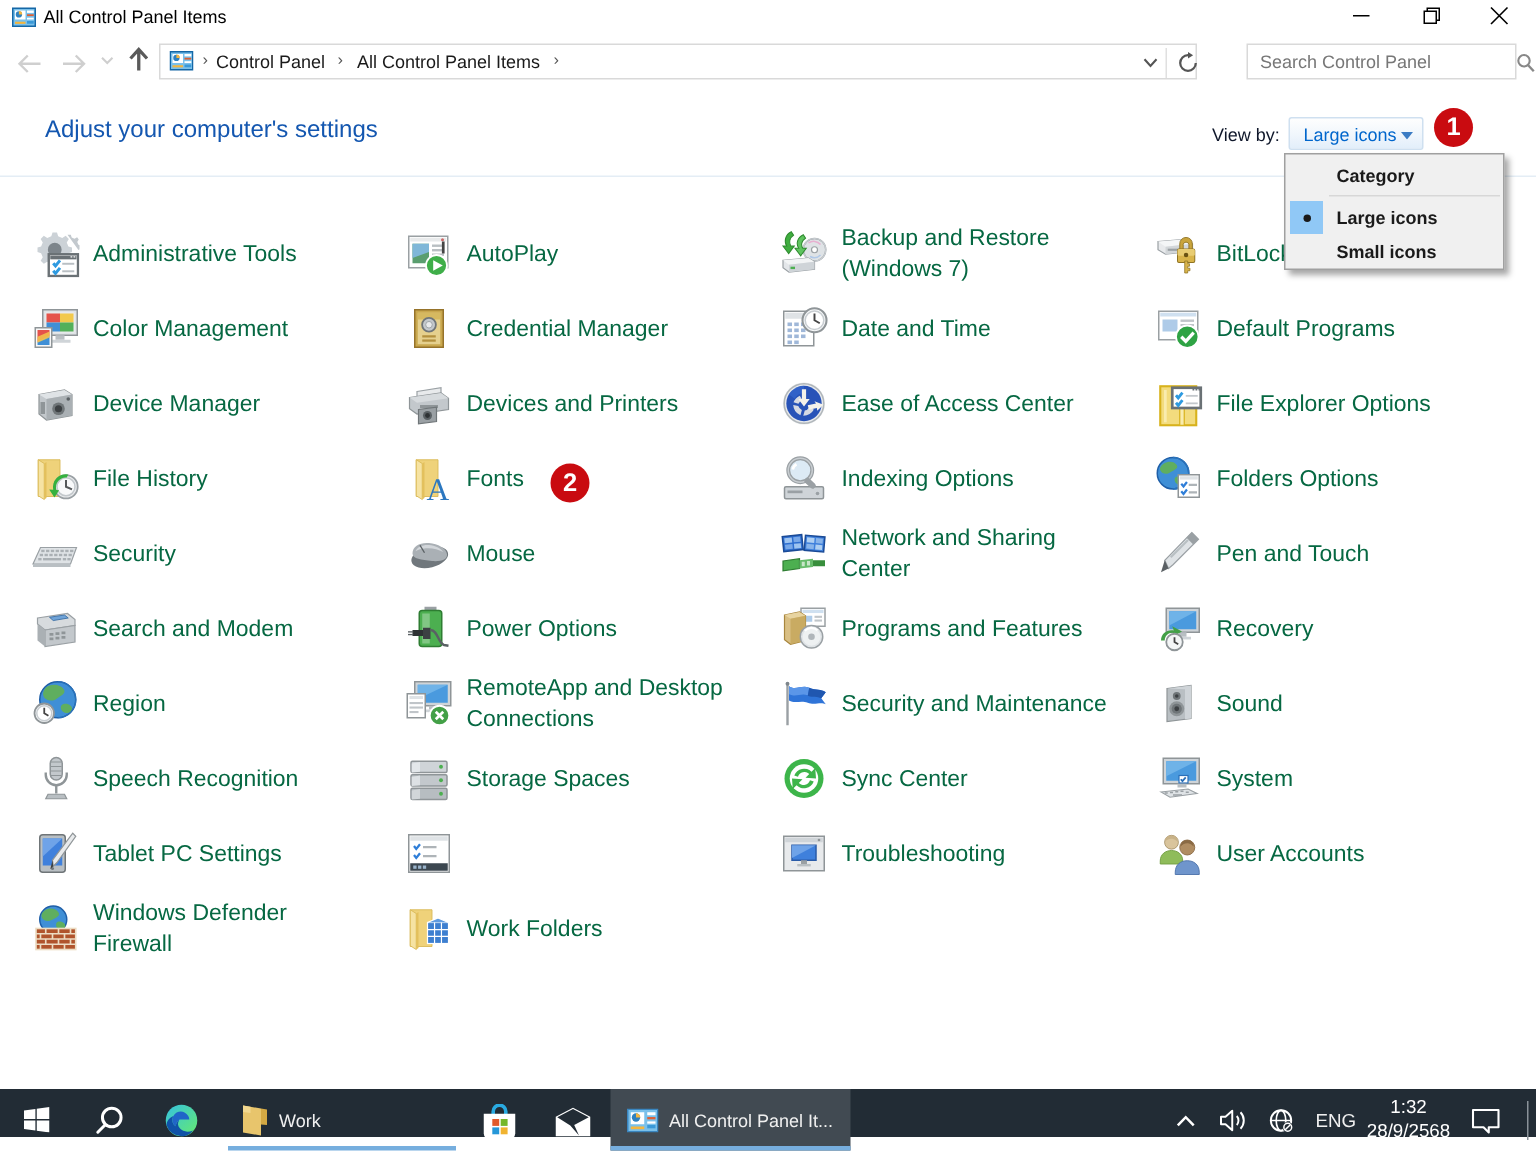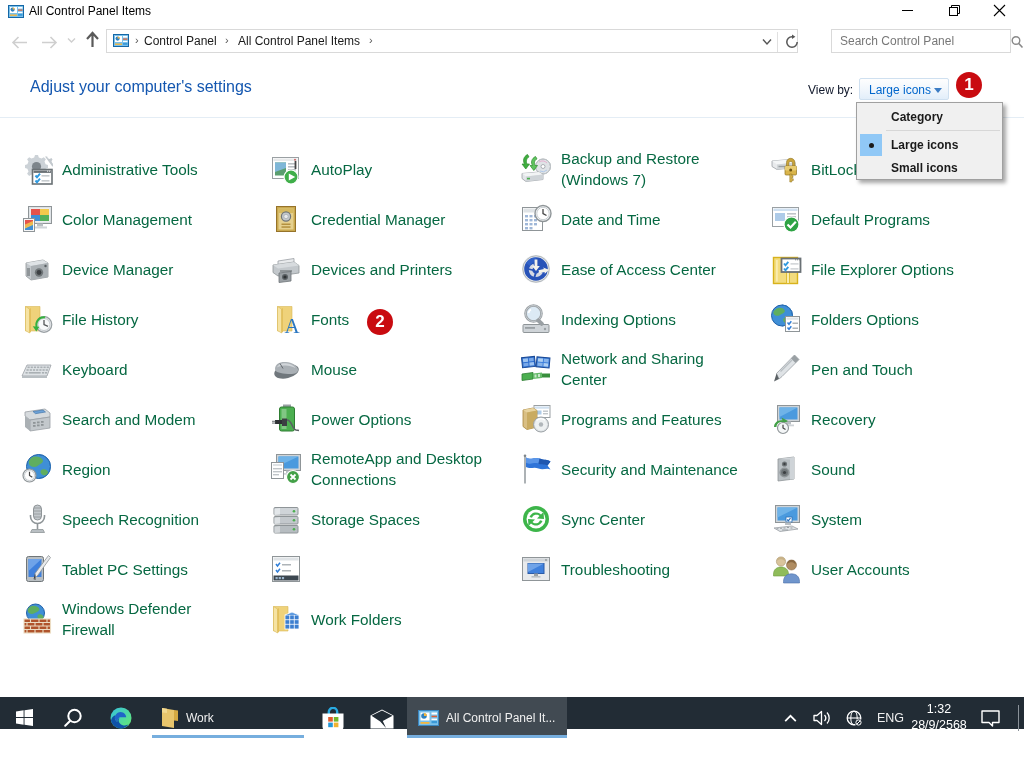--- a/index.html
+++ b/index.html
@@ -31,21 +31,21 @@
 .redc { position:absolute; width:26px; height:26px; border-radius:50%; background:#c90b10; color:#fff;
   font-size:17px; font-weight:bold; text-align:center; line-height:26px; }
 
 #menu { position:absolute; left:856px; top:102px; width:147px; height:78px; background:#f0f0f0;
   border:1px solid #a0a0a0; box-shadow:3px 3px 4px rgba(0,0,0,0.35);font-weight:bold; }
 .mi { position:absolute; left:34px; font-size:12px; color:#1a1a1a; }
 #msep { position:absolute; left:29px; top:27px; right:2px; height:1px; background:#d7d7d7; }
 #mblue { position:absolute; left:3px; top:31px; width:22px; height:22px; background:#90c8f6; }
 #mdot { position:absolute; left:12px; top:40px; width:5px; height:5px; border-radius:50%; background:#1a1a1a; }
 
-#taskbar { position:absolute; left:0; top:697px; width:1024px; height:32px; background:#222c35; }
+#taskbar { position:absolute; left:0; top:726px; width:1024px; height:32px; background:#222c35; }
 #tb-active { position:absolute; left:407px; top:0; width:160px; height:41px; background:#414a52; }
 #tb-active-ul { position:absolute; left:407px; top:38px; width:160px; height:3px; background:#76aede; }
 #tb-work-ul { position:absolute; left:152px; top:38.4px; width:152px; height:2.6px; background:#76aede; }
 .tbtxt { position:absolute; font-size:12px; color:#f0f0f0; }
 #tray-clock { position:absolute; left:903px; top:4px; width:72px; text-align:center; font-size:12.5px; color:#fff; line-height:16px; }
 #showdesk { position:absolute; left:1018px; top:8px; width:1px; height:26px; background:#8a9299; }
 </style>
 </head>
 <body>
 
@@ -382,21 +382,21 @@
           <rect x="15.1" y="16.2" width="2.2" height="1.6"></rect>
           <rect x="18.3" y="16.2" width="2.2" height="1.6"></rect>
           <rect x="21.5" y="16.2" width="2.2" height="1.6"></rect>
           <rect x="24.7" y="16.2" width="2.2" height="1.6"></rect>
 <rect x="4.5" y="19" width="2.2" height="1.6"></rect>
           <rect x="7.7" y="19" width="12" height="1.6"></rect>
           <rect x="20.9" y="19" width="2.2" height="1.6"></rect>
           <rect x="23.9" y="19" width="2.2" height="1.6"></rect>
 </g>
       </svg>
-      <span class="t">Keyboard</span>
+      <span class="t">Security</span>
     </div>
 <div class="it" style="left:270px;top:353px;height:32px">
       <svg viewBox="0 0 32 32">
         <ellipse cx="16.5" cy="18.5" rx="12.5" ry="6.8" transform="rotate(-14 16.5 18.5)" fill="#70777c"></ellipse>
 <path d="M5 16 C5 11 10 8.5 16 9 C22 9.5 27.5 12.5 28 16.5 C28.5 20 24 21.5 18 21 C11 20.3 5 19.5 5 16 Z" fill="#aab0b5"></path>
 <path d="M7 14.5 C8 11.5 12 10 16 10.3 C20 10.6 24 12.5 25.5 15 C22 13 18 12.2 14 12.5 C11 12.8 8.5 13.5 7 14.5 Z" fill="#d2d6da"></path>
 <path d="M10 10.5 L13 15.5" stroke="#5a6064" stroke-width="0.9"></path>
       </svg>
       <span class="t">Mouse</span>
     </div>

